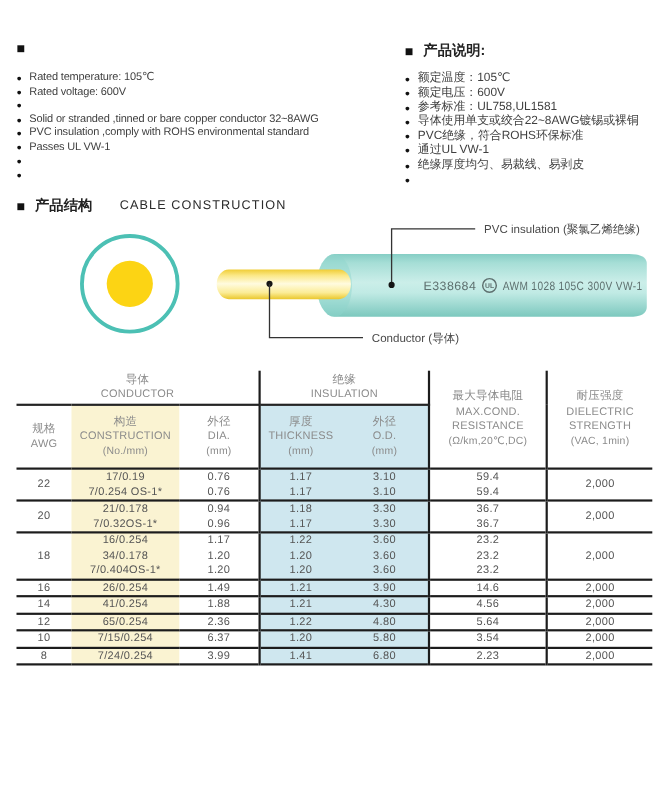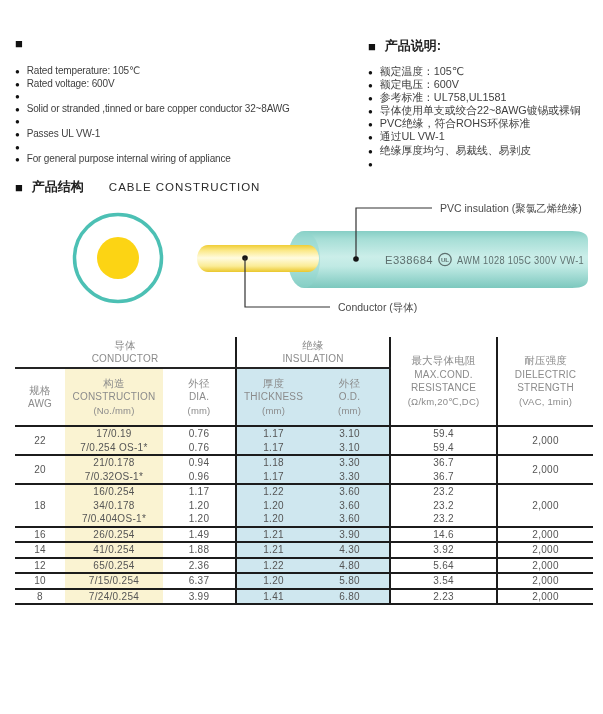--- a/index.html
+++ b/index.html
@@ -60,31 +60,31 @@
       </div>
       <div class="bullet-item">
         <span class="bullet">●</span>
       </div>
       <div class="bullet-item">
         <span class="bullet">●</span>
         <span>Solid or stranded ,tinned or bare copper conductor 32~8AWG</span>
       </div>
       <div class="bullet-item">
         <span class="bullet">●</span>
+        <span>PVC insulation ,comply with ROHS environmental standard</span>
       </div>
       <div class="bullet-item">
         <span class="bullet">●</span>
         <span>Passes UL VW-1</span>
       </div>
       <div class="bullet-item">
         <span class="bullet">●</span>
       </div>
       <div class="bullet-item">
         <span class="bullet">●</span>
-        <span>For general purpose internal wiring of appliance</span>
       </div>
     </div>
 
   <div class="sec-head" style="left:368px;top:37px;">
     <span class="marker">■</span>
     <span class="sec-title-cn">产品说明:</span>
   </div>
   <div class="bullet-list cn-list" style="left:368px;top:65px;width:230px;">
       <div class="bullet-item">
         <span class="bullet">●</span>
@@ -359,21 +359,21 @@
             <td class="c2 br">
               <div class="cell-line">1.88</div>
             </td>
             <td class="c3">
               <div class="cell-line">1.21</div>
             </td>
             <td class="c4 br">
               <div class="cell-line">4.30</div>
             </td>
             <td class="c5 br">
-              <div class="cell-line">3.92</div>
+              <div class="cell-line">4.56</div>
             </td>
             <td class="c6">
               <div class="cell-line">2,000</div>
             </td>
           </tr>
           <tr>
             <td class="c0">
               <div class="cell-line">12</div>
             </td>
             <td class="c1">

